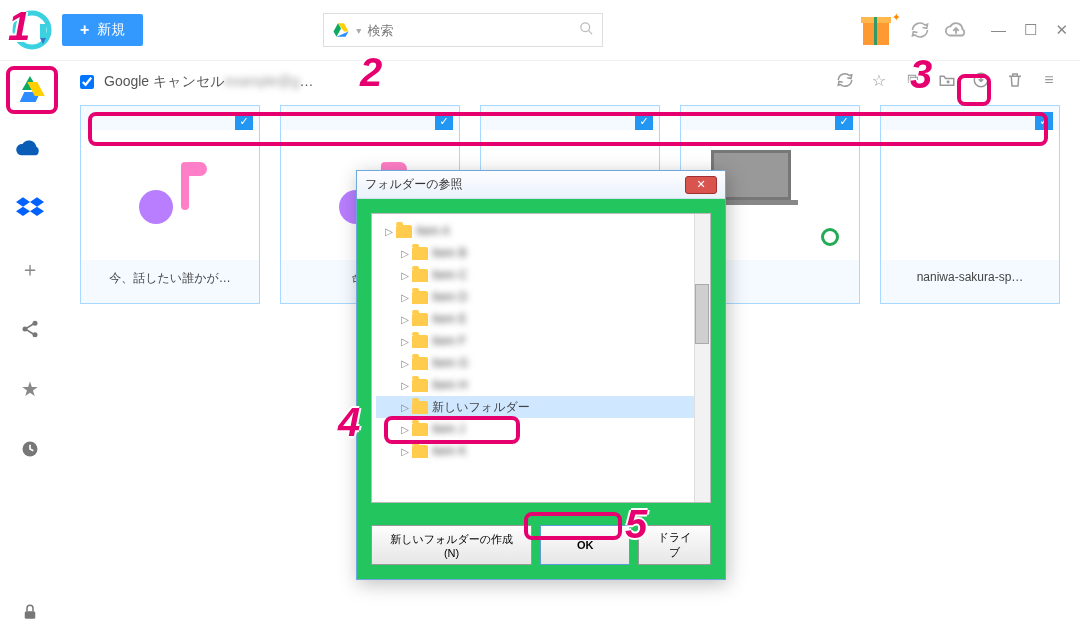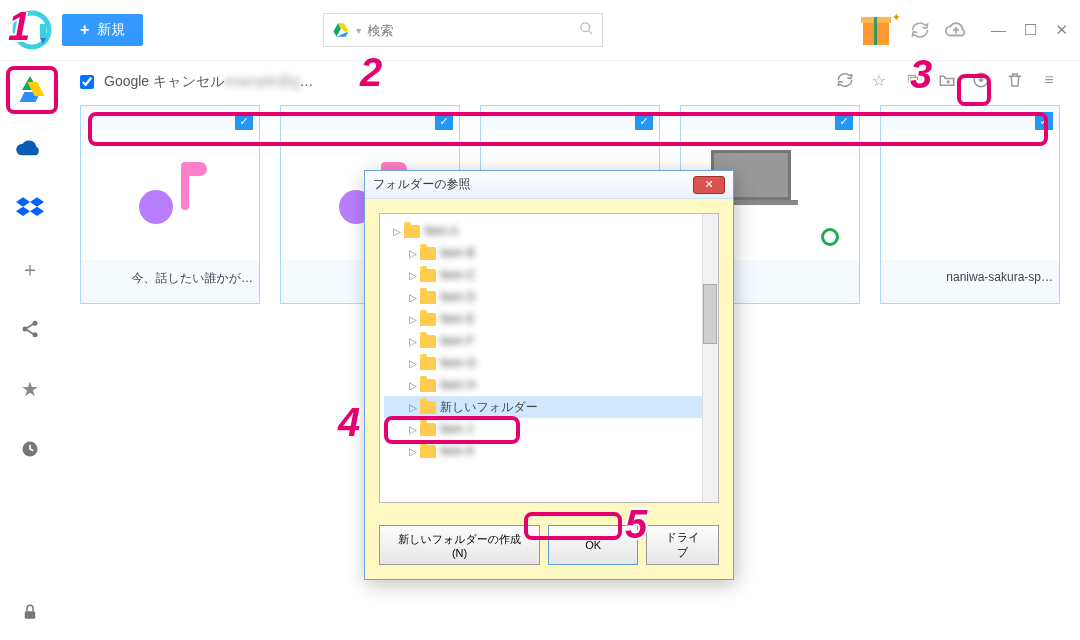--- a/index.html
+++ b/index.html
@@ -34,21 +34,21 @@
 .breadcrumb input[type=checkbox] { width: 14px; height: 14px; }
 .breadcrumb .path { font-size: 14px; color: #555; }
 .breadcrumb .blur { filter: blur(3px); color: #999; }
 .content-actions { margin-left: auto; display: flex; gap: 12px; color: #999; font-size: 16px; }
 .content-actions .act { cursor: pointer; width: 22px; text-align: center; }
 
 .grid { display: flex; gap: 20px; }
 .card { width: 180px; border: 1px solid #a8d8ff; background: #f4faff; position: relative; }
 .card .chk { position: absolute; top: 6px; right: 6px; width: 18px; height: 18px; background: #2196f3; display: flex; align-items: center; justify-content: center; color: #fff; font-size: 11px; }
 .card .thumb { width: 100%; height: 130px; display: flex; align-items: center; justify-content: center; background: #fff; margin-top: 24px; }
-.card .label-row { padding: 10px 6px 16px; text-align: right; font-size: 12px; color: #444; white-space: nowrap; overflow: hidden; text-overflow: ellipsis; }
+.card .label-row { padding: 10px 6px 16px; text-align: center; font-size: 12px; color: #444; white-space: nowrap; overflow: hidden; text-overflow: ellipsis; }
 .music-note { width: 70px; height: 70px; position: relative; }
 .music-note .circle { width: 34px; height: 34px; border-radius: 50%; background: #b97eff; position: absolute; bottom: 6px; left: 4px; }
 .music-note .stem { width: 8px; height: 48px; background: #ff7ec8; position: absolute; right: 16px; top: 2px; border-radius: 4px; }
 .music-note .flag { width: 20px; height: 14px; background: #ff7ec8; position: absolute; right: -2px; top: 2px; border-radius: 0 8px 8px 0; }
 .laptop-thumb { width: 100%; height: 100%; background: linear-gradient(180deg,#d9cfc5 0%,#c7bdb1 100%); position: relative; }
 .laptop-thumb .lap { width: 80px; height: 50px; background: #999; position: absolute; left: 30px; top: 20px; border: 3px solid #777; }
 .laptop-thumb .lap::after { content:""; width: 94px; height: 5px; background:#888; position:absolute; bottom:-8px; left:-10px; }
 .laptop-thumb .mug { width: 18px; height: 18px; border-radius: 50%; background: #fff; border: 3px solid #2a5; position: absolute; right: 20px; bottom: 14px; }
 .sakura-thumb { width: 100%; height: 100%; background: radial-gradient(circle at 30% 30%,#fff 0 8%,transparent 8%),radial-gradient(circle at 70% 40%,#fff 0 6%,transparent 6%),radial-gradient(circle at 50% 70%,#fff 0 7%,transparent 7%), linear-gradient(180deg,#ffc0e0,#ff99cc); }
 
@@ -59,37 +59,37 @@
 
 .onedrive-logo { width: 30px; height: 20px; }
 .onedrive-logo svg { width: 100%; height: 100%; }
 .dropbox-logo { width: 28px; height: 24px; }
 .dropbox-logo svg { width: 100%; height: 100%; }
 
 .annot { position: absolute; z-index: 200; pointer-events: none; }
 .annot-circle { font-size: 40px; font-weight: 800; color: #e6006f; font-style: italic; text-shadow: 2px 0 #fff,-2px 0 #fff,0 2px #fff,0 -2px #fff; }
 .annot-box { border: 4px solid #e6006f; border-radius: 8px; position: absolute; z-index: 190; pointer-events: none; }
 
-.dialog { position: absolute; left: 356px; top: 170px; width: 370px; background: #fef9c3; border: 1px solid #6ea7d9; box-shadow: 2px 4px 18px rgba(0,0,0,0.25); z-index: 100; margin-left: 8px; }
+.dialog { position: absolute; left: 356px; top: 170px; width: 370px; background: #22c55e; border: 1px solid #6ea7d9; box-shadow: 2px 4px 18px rgba(0,0,0,0.25); z-index: 100; }
 .dlg-title { height: 28px; display: flex; align-items: center; padding: 0 8px; font-size: 12px; color: #333; background: linear-gradient(#fdfdff,#eaf2fb); border-bottom: 1px solid #cfe0ef; }
 .dlg-close { margin-left: auto; width: 32px; height: 18px; background: #d9534f; border: 1px solid #a03030; border-radius: 3px; color: #fff; font-size: 11px; display: flex; align-items: center; justify-content: center; cursor: pointer; }
 .dlg-body { padding: 14px; }
 .tree-box { border: 1px solid #bbb; background: #fff; height: 290px; overflow: hidden; position: relative; }
 .tree-scroll { position: absolute; right: 0; top: 0; width: 16px; height: 100%; background: #f2f2f2; border-left: 1px solid #ddd; }
 .tree-thumb { position: absolute; right: 1px; top: 70px; width: 14px; height: 60px; background: #cfcfcf; border: 1px solid #aaa; }
 .tree-items { padding: 6px 4px; }
 .tree-row { display: flex; align-items: center; height: 22px; font-size: 12px; color: #444; }
 .tree-row .exp { width: 14px; color: #888; font-size: 10px; text-align: center; }
 .tree-row .folder-icon { width: 16px; height: 13px; background: #ffcc4d; border-radius: 2px 2px 0 0; margin-right: 4px; position: relative; }
 .tree-row .folder-icon::before { content:""; position:absolute; top:-3px; left:0; width:7px; height:3px; background:#ffcc4d; border-radius:2px 2px 0 0; }
 .tree-row.blur .txt { filter: blur(3px); }
 .tree-row.sel { background: #cfe8ff; }
 .dlg-footer { display: flex; gap: 8px; padding: 8px 14px 14px; }
 .dlg-btn { border: 1px solid #999; background: linear-gradient(#fdfdfd,#e6e6e6); font-size: 11px; padding: 4px 14px; cursor: pointer; }
-.dlg-btn.primary { border: 1px solid #5c9dd8; }
+.dlg-btn.primary { border: 1px solid #5c9dd8; font-weight: bold; }
 
 .lock-bottom { position: absolute; bottom: 14px; left: 0; width: 60px; text-align: center; color: #888; font-size: 18px; }
 </style>
 </head>
 <body>
 
 <div class="top-bar">
   <div class="app-logo">
     <svg viewBox="0 0 40 40">
         <circle cx="20" cy="20" r="17" fill="none" stroke="#3bd1e0" stroke-width="5"></circle>

